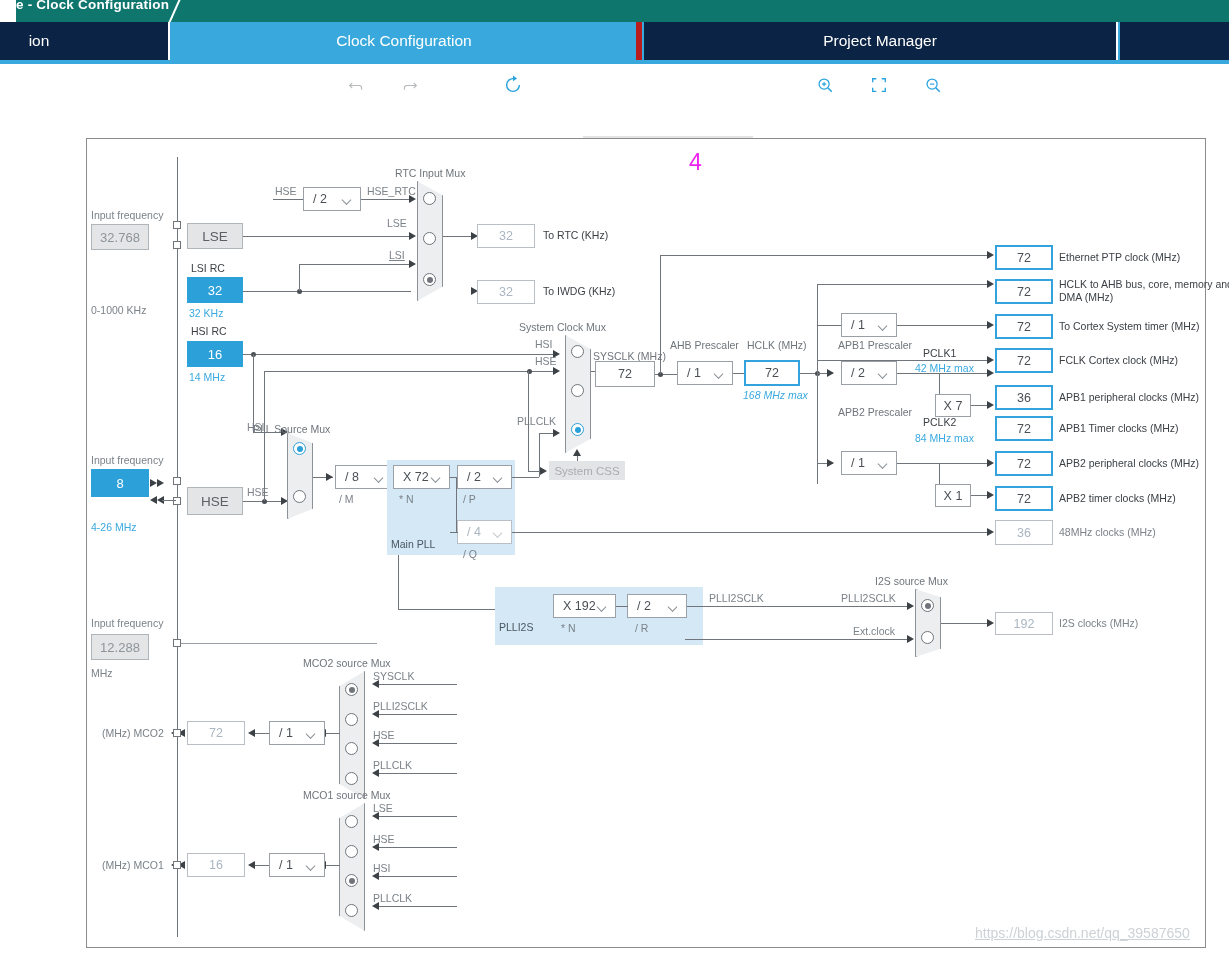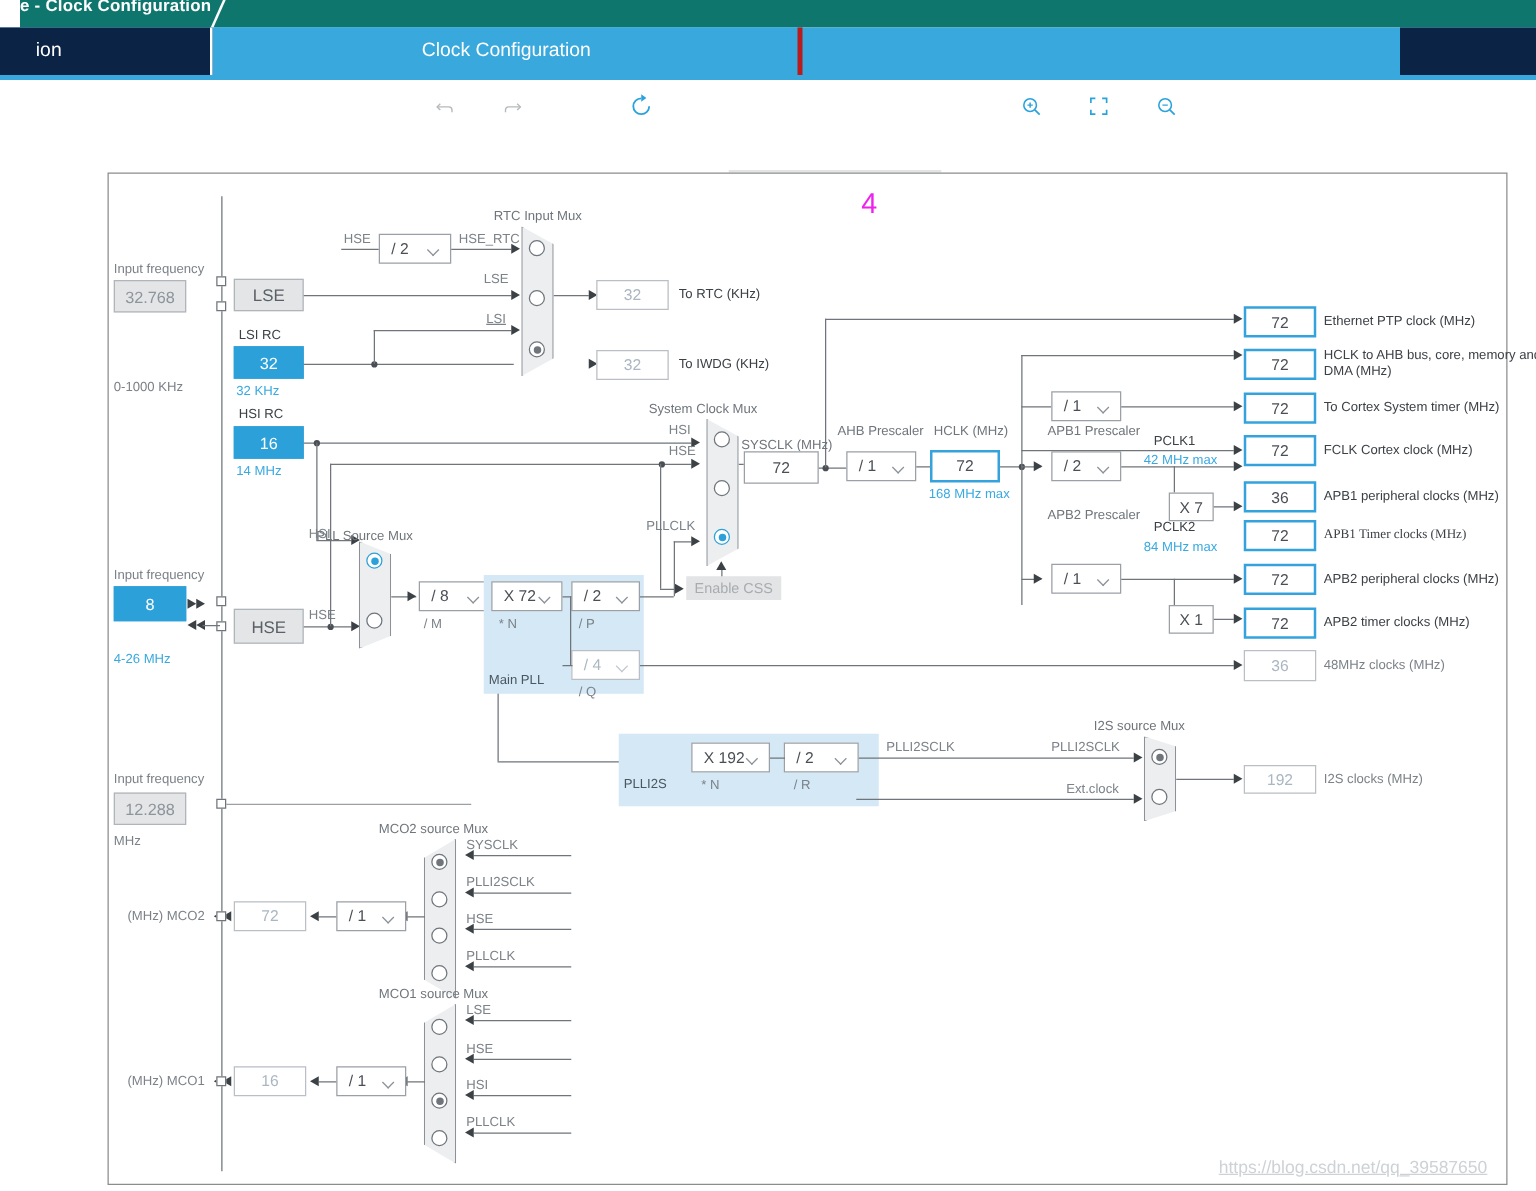--- a/index.html
+++ b/index.html
@@ -34,21 +34,21 @@
 
   
   .tabbar { position:absolute; left:0; top:22px; width:1229px; height:38px; background:#38a8dd; }
   .tab {
     position:absolute; top:0; height:38px;
     display:flex; align-items:center; justify-content:center;
     color:#ffffff; font-size:15.5px;
     background:#0b2344;
     border-right:2px solid #ffffff;
   }
-  .tab.active { background:#38a8dd; border-right:4px solid #b91c1c; }
+  .tab.active { background:#38a8dd; border-right:6px solid #b91c1c; }
   .tab-0 { left:-90px;  width:260px; }
   .tab-1 { left:172px;  width:470px; }
   .tab-2 { left:644px;  width:474px; }
   .tab-3 { left:1120px; width:109px; border-right:none; }
   .tabbar-underline { position:absolute; left:0; top:60px; width:1229px; height:4px; background:#38a8dd; }
 
   
   .toolbar { position:absolute; left:0; top:64px; width:1229px; height:42px; background:#ffffff; }
   .tb-item { position:absolute; top:8px; height:26px; display:flex; align-items:center; justify-content:center; }
   .tb-icon { color:#b5b9bc; }
@@ -174,20 +174,21 @@
   <div class="titlebar">
     <div class="ttl">e - Clock Configuration</div>
     <div class="slash">
         <i></i>
       </div>
   </div>
 
   <div class="tabbar">
     <div class="tab tab-0">ion</div>
     <div class="tab tab-1 active">Clock Configuration</div>
+    <div class="tab tab-2">Project Manager</div>
     <div class="tab tab-3"></div>
   </div>
   <div class="tabbar-underline"></div>
 
   <div class="toolbar">
     <div class="tb-item" style="left:343px; width:26px;">
       <svg width="17" height="17" viewBox="0 0 20 20" class="tb-icon">
         <path d="M5 7 L2 10 L5 13" fill="none" stroke="#b5b9bc" stroke-width="1.3"></path>
         <path d="M2 10 H13 a3 3 0 0 1 3 3 V15" fill="none" stroke="#b5b9bc" stroke-width="1.3"></path>
       </svg>
@@ -382,21 +383,21 @@
     <div class="mux right" style="left:478px; top:196px; width:26px; height:118px;">
       <div class="shape"></div>
       <div class="radio" style="left:6px; top:10px;"></div>
       <div class="radio" style="left:6px; top:49px;"></div>
       <div class="radio on" style="left:6px; top:88px;"></div>
     </div>
 
     <div class="wire v" style="left:490px; top:314px; height:16px;"></div>
     <div style="position:absolute; left:486px; top:310px; width:0;height:0;
       border-left:4.5px solid transparent; border-right:4.5px solid transparent; border-bottom:7px solid #3c4146;"></div>
-    <div class="cssbtn" style="left:462px; top:322px; width:76px; height:19px;">Enable CSS</div>
+    <div class="cssbtn" style="left:462px; top:322px; width:76px; height:19px;">System CSS</div>
 
     <div class="wire h" style="left:504px; top:232px; width:18px;"></div>
     <div class="arrow" style="left:516px; top:228px;"></div>
     <div class="lbl hdr" style="left:506px; top:211px;">SYSCLK (MHz)</div>
     <div class="vbox" style="left:508px; top:222px; width:60px; height:26px;">72</div>
     <div class="wire h" style="left:568px; top:235px; width:26px;"></div>
     <div class="dot" style="left:571px; top:233px;"></div>
 
     <div class="wire v" style="left:573px; top:116px; height:119px;"></div>
     <div class="wire h" style="left:573px; top:116px; width:327px;"></div>
@@ -404,21 +405,21 @@
 
     <div class="lbl hdr" style="left:583px; top:200px;">AHB Prescaler</div>
     <div class="combo" style="left:590px; top:222px; width:56px; height:24px;">
       <span class="ctext">/ 1</span>
       <span class="carat"></span>
     </div>
 
     <div class="wire h" style="left:646px; top:234px; width:12px;"></div>
     <div class="lbl hdr" style="left:660px; top:200px;">HCLK (MHz)</div>
     <div class="vbox out" style="left:657px; top:221px; width:56px; height:26px;">72</div>
-    <div class="lbl bluetxt" style="left:656px; top:250px;">168 MHz max</div>
+    <div class="lbl bluetxt" style="left:656px; top:250px;font-style:italic;">168 MHz max</div>
     <div class="wire h" style="left:713px; top:234px; width:20px;"></div>
     <div class="dot" style="left:728px; top:232px;"></div>
 
     <div class="wire v" style="left:730px; top:145px; height:200px;"></div>
 
     <div class="wire h" style="left:730px; top:145px; width:170px;"></div>
     <div class="arrow" style="left:900px; top:141px;"></div>
 
     <div class="wire h" style="left:730px; top:186px; width:26px;"></div>
     <div class="combo" style="left:754px; top:174px; width:56px; height:24px;">
@@ -481,21 +482,21 @@
     <div class="vbox out" style="left:908px; top:175px; width:58px; height:25px;">72</div>
     <div class="lbl blk" style="left:972px; top:181px;">To Cortex System timer (MHz)</div>
 
     <div class="vbox out" style="left:908px; top:209px; width:58px; height:25px;">72</div>
     <div class="lbl blk" style="left:972px; top:215px;">FCLK Cortex clock (MHz)</div>
 
     <div class="vbox out" style="left:908px; top:246px; width:58px; height:25px;">36</div>
     <div class="lbl blk" style="left:972px; top:252px;">APB1 peripheral clocks (MHz)</div>
 
     <div class="vbox out" style="left:908px; top:277px; width:58px; height:25px;">72</div>
-    <div class="lbl blk" style="left:972px; top:283px;font-family:Liberation Serif, serif;">APB1 Timer clocks (MHz)</div>
+    <div class="lbl blk" style="left:972px; top:283px;">APB1 Timer clocks (MHz)</div>
 
     <div class="vbox out" style="left:908px; top:312px; width:58px; height:25px;">72</div>
     <div class="lbl blk" style="left:972px; top:318px;">APB2 peripheral clocks (MHz)</div>
 
     <div class="vbox out" style="left:908px; top:347px; width:58px; height:25px;">72</div>
     <div class="lbl blk" style="left:972px; top:353px;">APB2 timer clocks (MHz)</div>
 
     <div class="vbox dim" style="left:908px; top:381px; width:58px; height:25px;">36</div>
     <div class="lbl" style="left:972px; top:387px;">48MHz clocks (MHz)</div>
 

